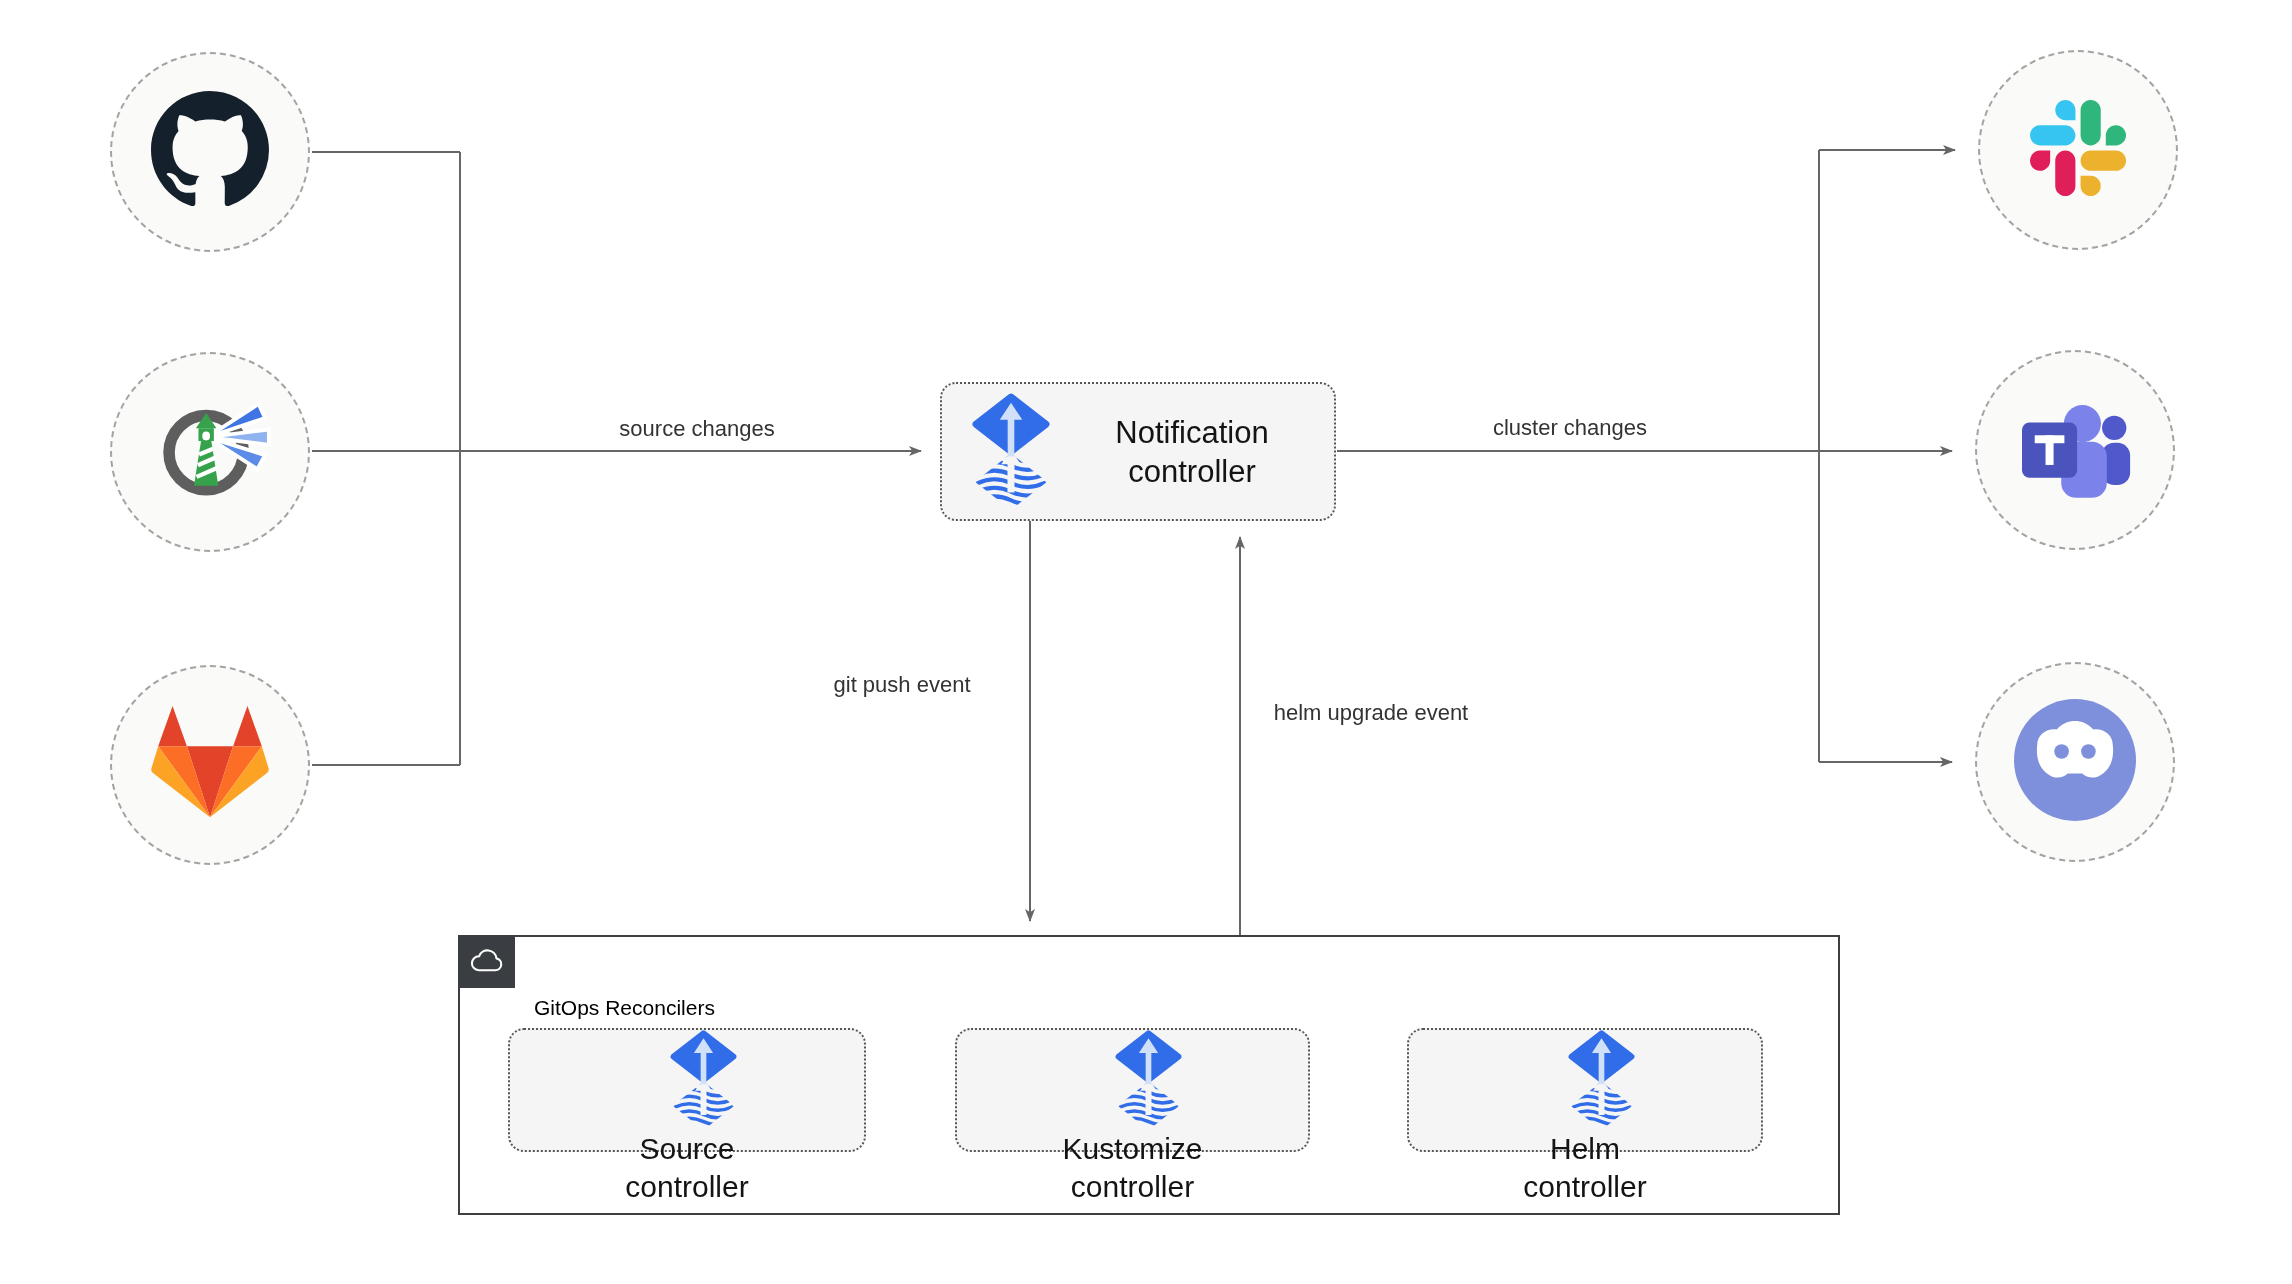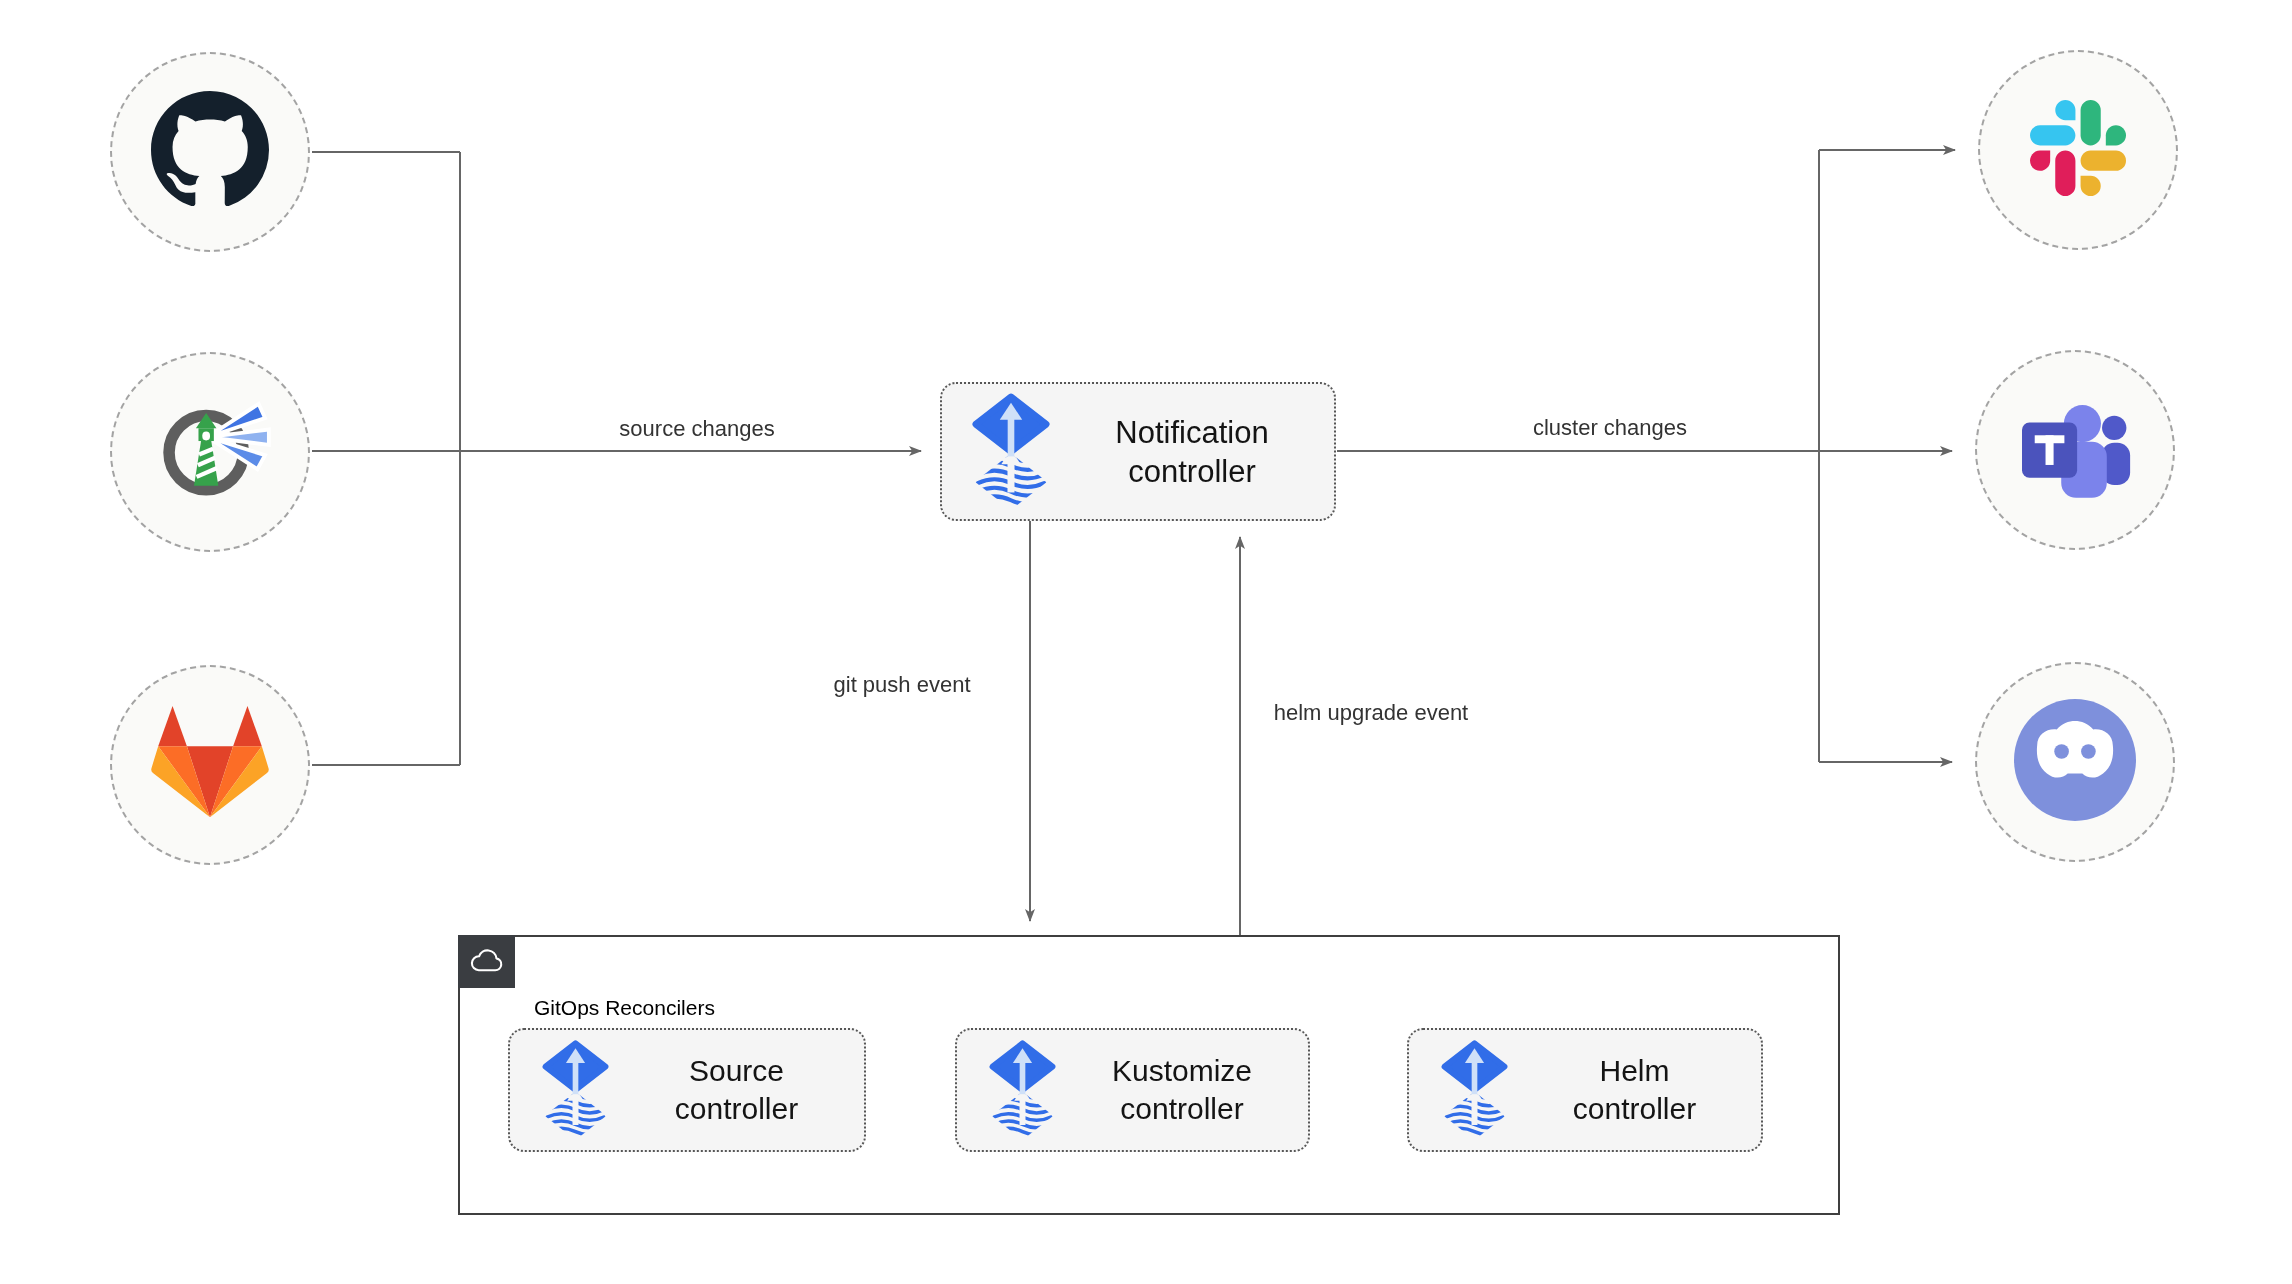--- a/index.html
+++ b/index.html
@@ -20,21 +20,21 @@
   }
   .ctrl-box .flux-logo{flex:0 0 auto;}
   .ctrl-label{
     flex:1;display:flex;align-items:flex-start;justify-content:center;
     color:#141414;text-align:center;
   }
   #notification-box{left:940px;top:382px;width:396px;height:139px;}
   #notification-box .flux-logo{margin-left:30px;}
   #notification-box .ctrl-label{font-size:31px;line-height:39px;}
   #notification-box .ctrl-label span{width:210px;}
-  .small-ctrl{top:1028px;height:124px;}
+  .small-ctrl{top:1028px;height:124px;flex-direction:column;}
   .small-ctrl .flux-logo{margin-left:32px;}
   .small-ctrl .ctrl-label{font-size:30px;line-height:38px;}
   .small-ctrl .ctrl-label span{width:170px;display:inline-block;}
   #src-ctrl{left:508px;width:358px;}
   #kust-ctrl{left:955px;width:355px;}
   #helm-ctrl{left:1407px;width:356px;}
   #gitops-box{
     position:absolute;left:458px;top:935px;width:1382px;height:280px;
     border:2px solid #3f3f3f;background:#fff;box-sizing:border-box;
   }
@@ -187,21 +187,21 @@
     <path d="M40 10 L51.5 27.5 L28.5 27.5 Z" fill="#cfe0f8"></path>
     <rect x="36.6" y="26" width="6.8" height="39" fill="#cfe0f8"></rect>
   </svg>
       </span>
     <span class="ctrl-label">
       <span>Notification controller</span>
     </span>
   </div>
 
   <div class="edge-label" style="left:697px;top:429px;">source changes</div>
-  <div class="edge-label" style="left:1610px;top:428px;">cluster changes</div>
+  <div class="edge-label" style="left:1570px;top:428px;">cluster changes</div>
   <div class="edge-label" style="left:902px;top:685px;">git push event</div>
   <div class="edge-label" style="left:1371px;top:713px;">helm upgrade event</div>
 
   <div id="gitops-box"></div>
   <div id="gitops-badge">
     <svg width="36" height="36" viewBox="0 0 24 24">
       <path d="M6.5 17.5h11a4 4 0 0 0 .8-7.92 6 6 0 0 0-11.6-1.4A4.3 4.3 0 0 0 6.5 17.5z" fill="none" stroke="#fff" stroke-width="1.4" stroke-linejoin="round"></path>
     </svg>
   </div>
   <div id="gitops-title">GitOps Reconcilers</div>

